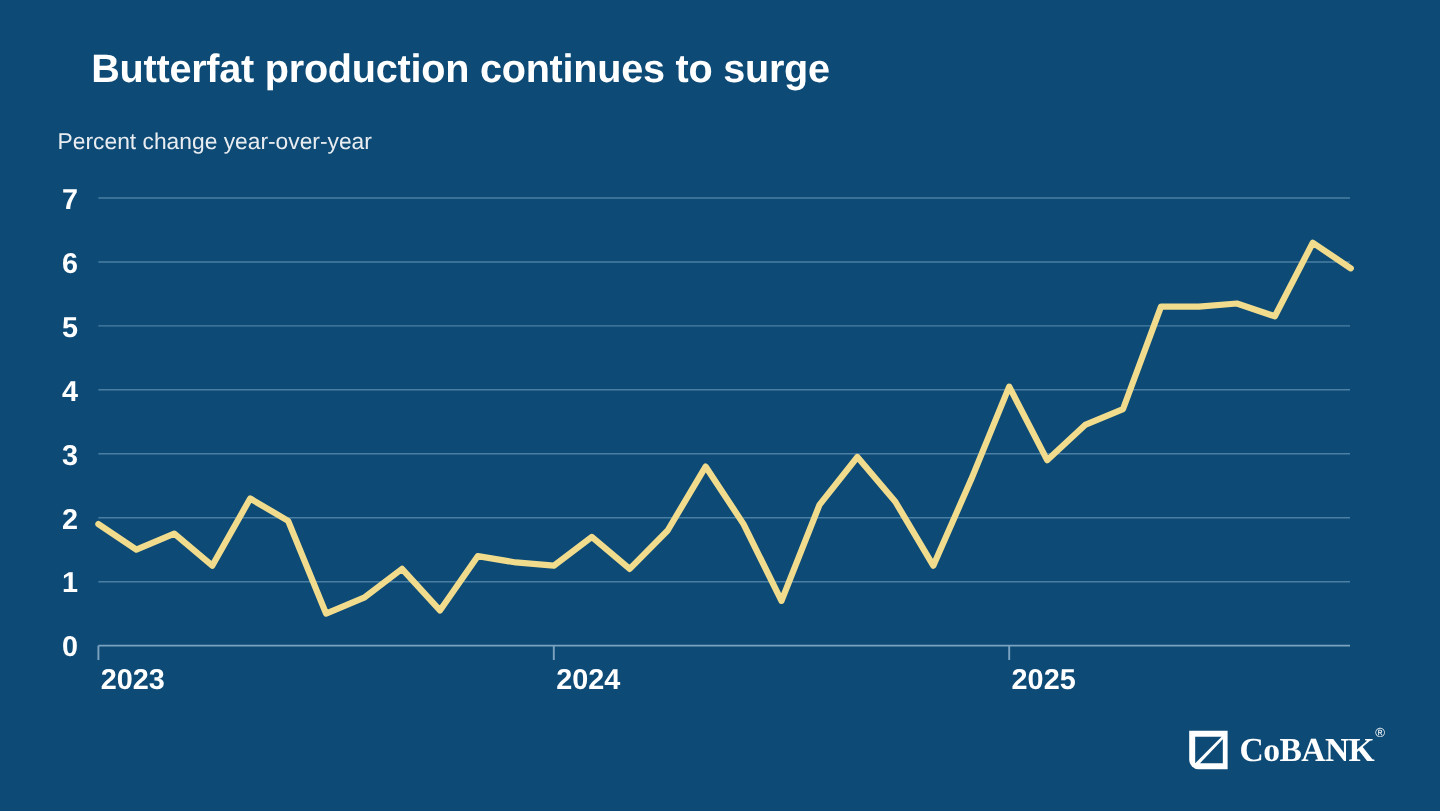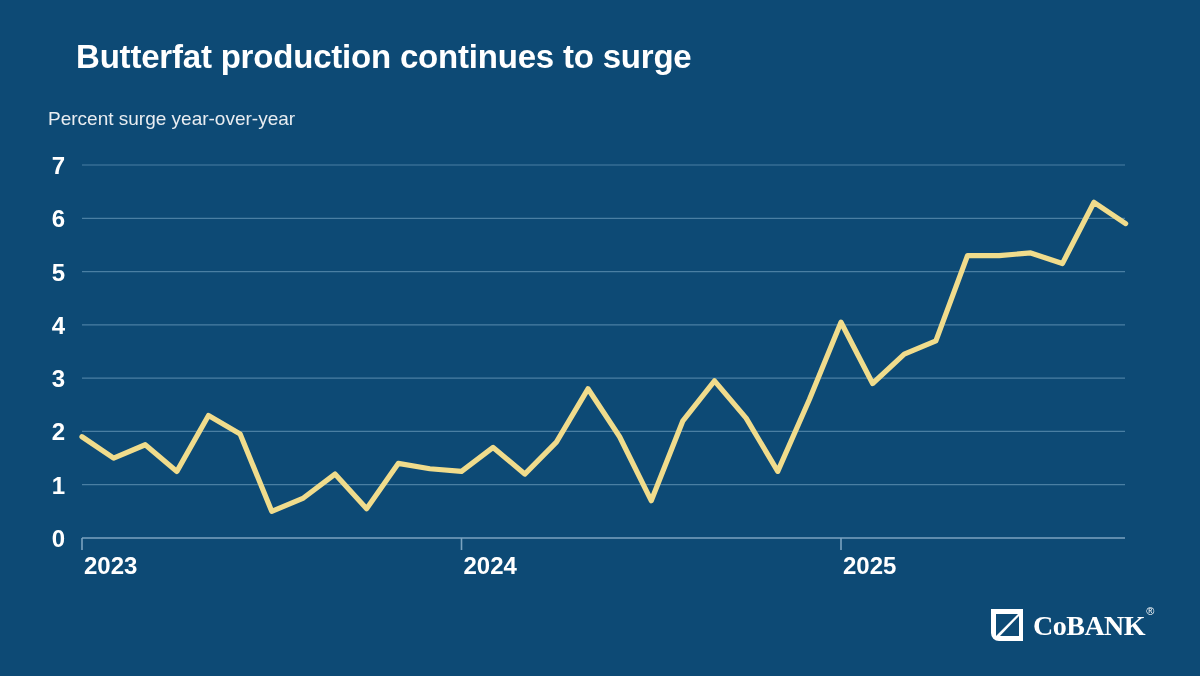--- a/index.html
+++ b/index.html
@@ -108,21 +108,21 @@
     top: -14px;
     left: 1px;
   }
 </style>
 </head>
 <body>
 
 <div id="page">
 
   <div id="title">Butterfat production continues to surge</div>
-  <div id="subtitle">Percent surge year-over-year</div>
+  <div id="subtitle">Percent change year-over-year</div>
 
   <svg id="plot" viewBox="0 0 1200 676" xmlns="http://www.w3.org/2000/svg">
     <g id="gridlines">
         <line x1="82" x2="1125" y1="538" y2="538" class="axisline"></line>
         <line x1="82" x2="1125" y1="484.7142857142857" y2="484.7142857142857" class="gridline"></line>
         <line x1="82" x2="1125" y1="431.42857142857144" y2="431.42857142857144" class="gridline"></line>
         <line x1="82" x2="1125" y1="378.1428571428571" y2="378.1428571428571" class="gridline"></line>
         <line x1="82" x2="1125" y1="324.8571428571429" y2="324.8571428571429" class="gridline"></line>
         <line x1="82" x2="1125" y1="271.57142857142856" y2="271.57142857142856" class="gridline"></line>
         <line x1="82" x2="1125" y1="218.28571428571428" y2="218.28571428571428" class="gridline"></line>

